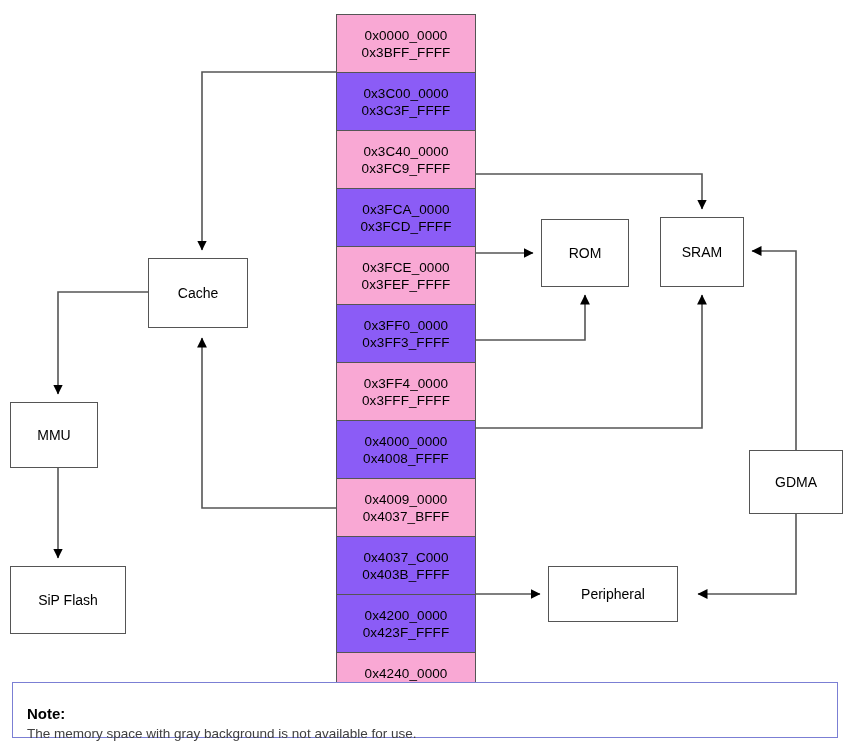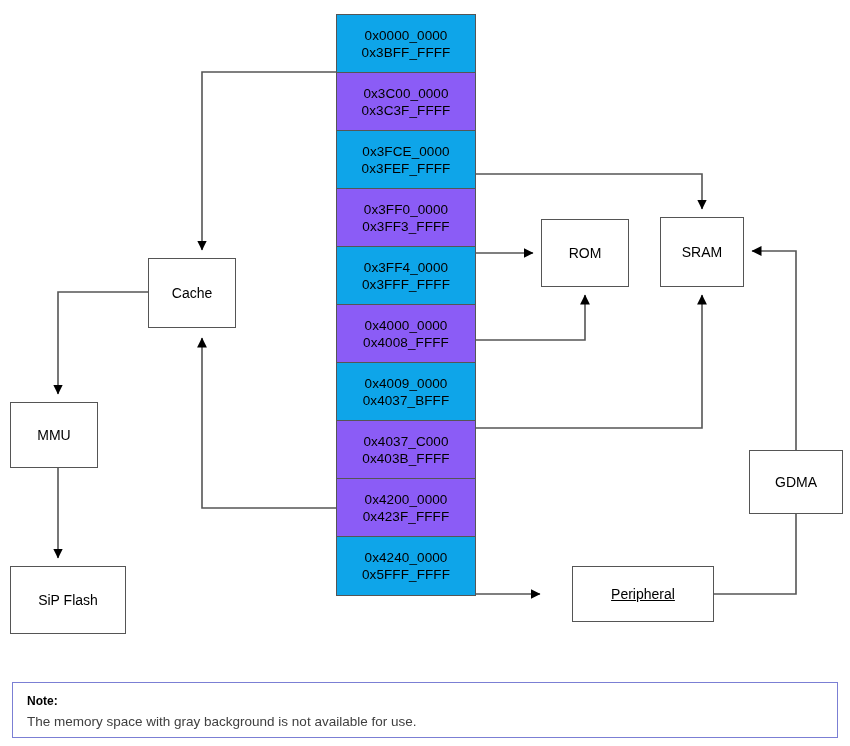--- a/index.html
+++ b/index.html
@@ -11,43 +11,43 @@
 
   
   .mem-col{position:absolute;left:336px;top:14px;width:140px;
            border:1px solid #555;box-sizing:border-box;}
   .mem-row{height:58px;box-sizing:border-box;
            border-bottom:1px solid #555;
            display:flex;flex-direction:column;
            align-items:center;justify-content:center;
            font-size:13.5px;line-height:17px;letter-spacing:.1px;}
   .mem-row:last-child{border-bottom:none;}
-  .mem-row.gray{background:#0ea5e9;text-align:center;}
+  .mem-row.gray{background:#f9a8d4;text-align:center;}
   .mem-row.white{background:#8b5cf6;}
   .mem-row span{display:block;white-space:nowrap;}
 
   
   .box{position:absolute;box-sizing:border-box;
        border:1px solid #555;background:#fff;
        display:flex;align-items:center;justify-content:center;
        font-size:14px;color:#000;}
 
-  #box-cache{left:148px;top:258px;width:88px;height:70px;}
+  #box-cache{left:148px;top:258px;width:100px;height:70px;}
   #box-mmu{left:10px;top:402px;width:88px;height:66px;}
   #box-sipflash{left:10px;top:566px;width:116px;height:68px;}
   #box-rom{left:541px;top:219px;width:88px;height:68px;}
   #box-sram{left:660px;top:217px;width:84px;height:70px;}
   #box-gdma{left:749px;top:450px;width:94px;height:64px;}
-  #box-peripheral{left:572px;top:566px;width:142px;height:56px;text-decoration:underline;}
+  #box-peripheral{left:548px;top:566px;width:130px;height:56px;}
 
   
   #note{position:absolute;left:12px;top:682px;width:826px;height:56px;
         box-sizing:border-box;border:1px solid #7b7fd4;background:#fff;
         padding:9px 14px 0 14px;}
-  #note .note-title{font-size:12px;font-weight:bold;line-height:19px;}
+  #note .note-title{font-size:15px;font-weight:bold;line-height:19px;margin-top:12px;}
   #note .note-body{font-size:13.5px;line-height:21px;color:#404040;}
 
   svg.wires{position:absolute;left:0;top:0;width:850px;height:746px;
             pointer-events:none;}
 </style>
 </head>
 <body>
 
 <div id="diagram">
 
@@ -86,20 +86,28 @@
   <div class="mem-col">
     <div class="mem-row gray">
       <span>0x0000_0000</span>
       <span>0x3BFF_FFFF</span>
     </div>
     <div class="mem-row white">
       <span>0x3C00_0000</span>
       <span>0x3C3F_FFFF</span>
     </div>
     <div class="mem-row gray">
+      <span>0x3C40_0000</span>
+      <span>0x3FC9_FFFF</span>
+    </div>
+    <div class="mem-row white">
+      <span>0x3FCA_0000</span>
+      <span>0x3FCD_FFFF</span>
+    </div>
+    <div class="mem-row gray">
       <span>0x3FCE_0000</span>
       <span>0x3FEF_FFFF</span>
     </div>
     <div class="mem-row white">
       <span>0x3FF0_0000</span>
       <span>0x3FF3_FFFF</span>
     </div>
     <div class="mem-row gray">
       <span>0x3FF4_0000</span>
       <span>0x3FFF_FFFF</span>

